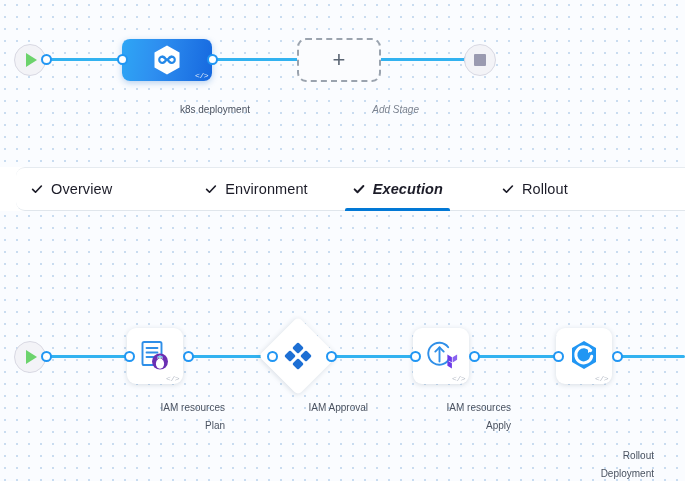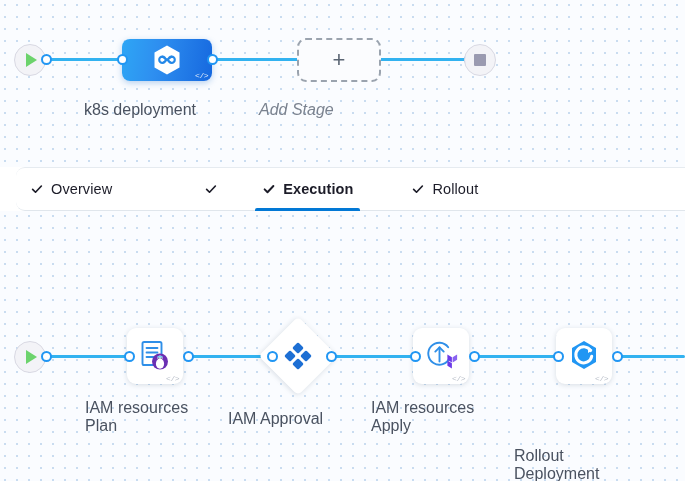--- a/index.html
+++ b/index.html
@@ -62,21 +62,21 @@
     cursor: pointer;
     box-sizing: border-box;
   }
   .tab:first-child { padding-left: 14px; }
   .tab .tab-label {
     font-size: 14.5px;
     color: #1c1c28;
     letter-spacing: 0.1px;
     white-space: nowrap;
   }
-  .tab.active .tab-label { font-weight: bold; }
+  .tab.active .tab-label { font-weight: bold; font-style: italic; }
   .tab .check {
     width: 14px;
     height: 14px;
     flex: 0 0 14px;
     display: block;
   }
   .tab.active::after {
     content: "";
     position: absolute;
     left: 9px;
@@ -176,22 +176,22 @@
     align-items: center;
     justify-content: center;
     color: #5a6573;
     font-size: 22px;
     line-height: 1;
   }
 
   
   .node-label {
     position: absolute;
-    text-align: left;
-    font-size: 16px;
+    text-align: right;
+    font-size: 10px;
     color: #4a5260;
     line-height: 18px;
     white-space: pre-line;
   }
   .node-label.muted { color: #7a828f; }
 
   
   .step-card {
     position: absolute;
     width: 56px;
@@ -281,20 +281,21 @@
       <span class="tab-label">Overview</span>
     </div>
     <div class="tab-spacer-1"></div>
 
     <div class="tab-spacer-2"></div>
 
     <div class="tab">
       <svg class="check" viewBox="0 0 16 16">
         <path d="M3 8.4 L6.3 11.7 L13 4.6" fill="none" stroke="#1c1c28" stroke-width="1.9" stroke-linecap="round" stroke-linejoin="round"></path>
       </svg>
+      <span class="tab-label">Environment</span>
     </div>
     <div class="tab-spacer-3"></div>
 
     <div class="tab active">
       <svg class="check" viewBox="0 0 16 16">
         <path d="M3 8.4 L6.3 11.7 L13 4.6" fill="none" stroke="#1c1c28" stroke-width="2.2" stroke-linecap="round" stroke-linejoin="round"></path>
       </svg>
       <span class="tab-label">Execution</span>
     </div>
     <div class="tab-spacer-4"></div>
@@ -348,21 +349,21 @@
       <div class="step-diamond" style="left:0; top:0;"></div>
       <svg class="diamond-icon" width="30" height="30" viewBox="0 0 30 30">
         <g fill="#1d6fd4">
           <path d="M14.1 2.1 a1.3 1.3 0 0 1 1.8 0 l4.0 4.0 a1.3 1.3 0 0 1 0 1.8 l-4.0 4.0 a1.3 1.3 0 0 1 -1.8 0 l-4.0 -4.0 a1.3 1.3 0 0 1 0 -1.8 z"></path>
           <path d="M14.1 18.1 a1.3 1.3 0 0 1 1.8 0 l4.0 4.0 a1.3 1.3 0 0 1 0 1.8 l-4.0 4.0 a1.3 1.3 0 0 1 -1.8 0 l-4.0 -4.0 a1.3 1.3 0 0 1 0 -1.8 z"></path>
           <path d="M6.1 10.1 a1.3 1.3 0 0 1 1.8 0 l4.0 4.0 a1.3 1.3 0 0 1 0 1.8 l-4.0 4.0 a1.3 1.3 0 0 1 -1.8 0 l-4.0 -4.0 a1.3 1.3 0 0 1 0 -1.8 z"></path>
           <path d="M22.1 10.1 a1.3 1.3 0 0 1 1.8 0 l4.0 4.0 a1.3 1.3 0 0 1 0 1.8 l-4.0 4.0 a1.3 1.3 0 0 1 -1.8 0 l-4.0 -4.0 a1.3 1.3 0 0 1 0 -1.8 z"></path>
         </g>
       </svg>
     </div>
-    <div class="node-label" style="left:228px; top:188px; width:140px;margin-top:11px;">IAM Approval</div>
+    <div class="node-label" style="left:228px; top:188px; width:140px;">IAM Approval</div>
     <div class="port" style="left:267px; top:140px;"></div>
     <div class="port" style="left:326px; top:140px;"></div>
 
     <div class="step-card" style="left:413px; top:117px;">
       <svg width="38" height="36" viewBox="0 0 38 36">
         <path d="M26.2 9.2 a11 11 0 1 0 1.4 10.4" fill="none" stroke="#2f8fe8" stroke-width="1.9" stroke-linecap="round"></path>
         <g stroke="#2f8fe8" stroke-width="1.9" stroke-linecap="round">
           <line x1="17.5" y1="23.5" x2="17.5" y2="9.5"></line>
           <path d="M13.3 13.6 L17.5 9.3 L21.7 13.6" fill="none" stroke-linejoin="round"></path>
         </g>

